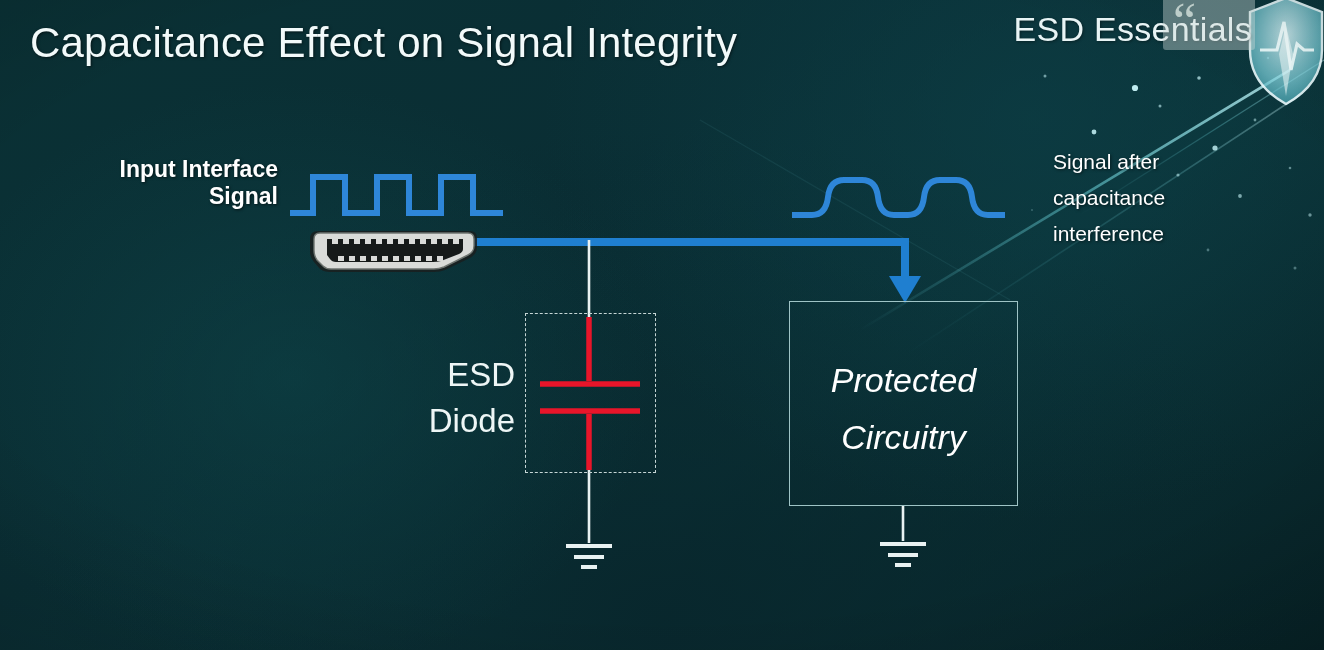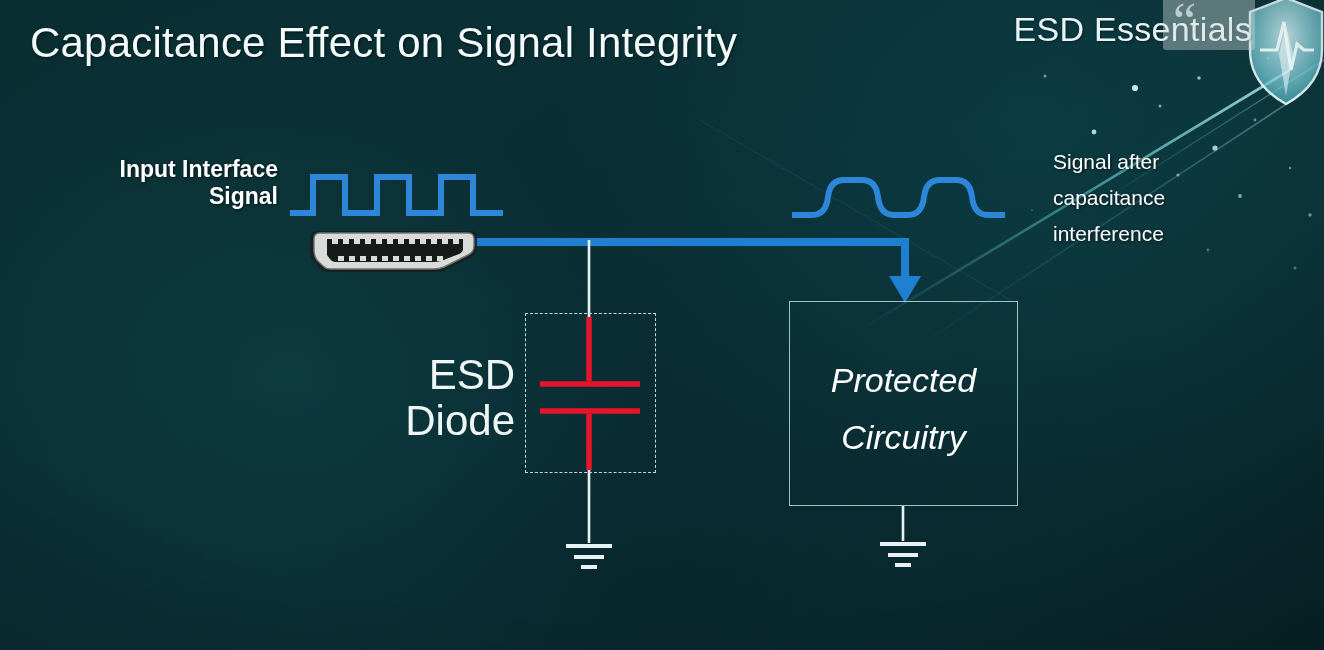--- a/index.html
+++ b/index.html
@@ -101,21 +101,21 @@
     margin-left: 28px;
   }
 
   
   .esd-label {
     position: absolute;
     left: 395px;
     top: 352px;
     width: 120px;
     text-align: right;
-    font-size: 42px;
+    font-size: 33px;
     font-weight: 300;
     line-height: 46px;
     color: #eef6f6;
   }
   .circuitry-box {
     position: absolute;
     left: 789px;
     top: 301px;
     width: 229px;
     height: 205px;

